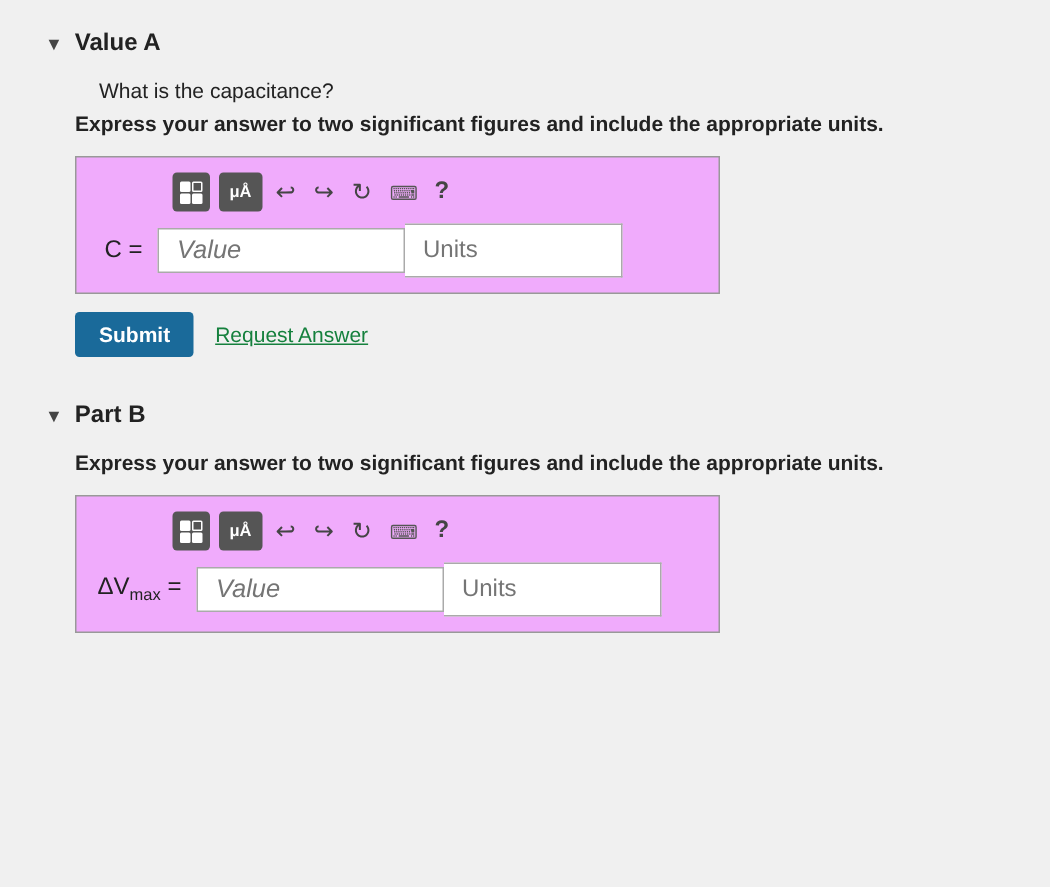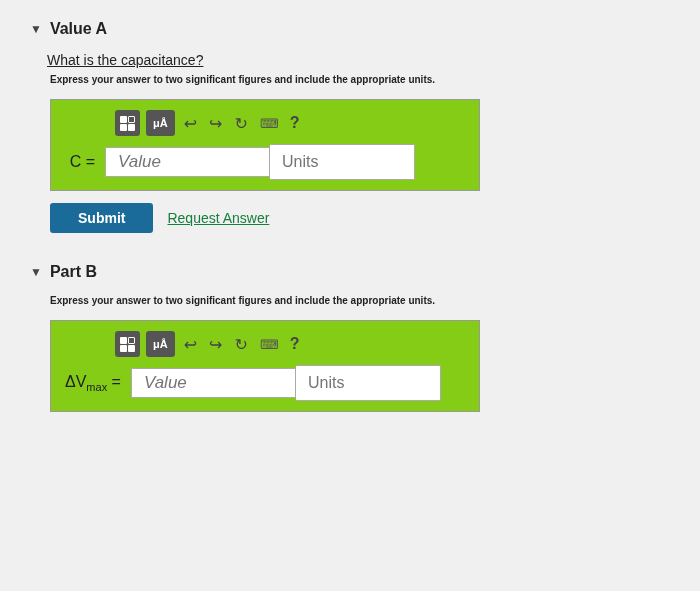--- a/index.html
+++ b/index.html
@@ -31,37 +31,36 @@
     }
 
     .part-title {
       font-weight: bold;
       font-size: 16px;
     }
 
     .question-text {
       font-size: 14px;
       margin-bottom: 6px;
-      margin-left: 17px;
-      text-decoration: underline;
+      margin-left: 36px;
     }
 
     .instruction-text {
-      font-size: 10px;
+      font-size: 14px;
       margin-bottom: 14px;
       margin-left: 20px;
     }
 
     .instruction-text strong {
       font-weight: bold;
     }
 
     .answer-box {
       border: 1px solid #999;
-      background: #84cc16;
+      background: #f0abfc;
       margin-left: 20px;
       display: inline-block;
       padding: 10px 14px;
       min-width: 430px;
     }
 
     .toolbar {
       display: flex;
       align-items: center;
       gap: 6px;
@@ -152,21 +151,21 @@
       align-items: center;
       gap: 14px;
       margin-top: 12px;
       margin-left: 20px;
     }
 
     .submit-btn {
       background: #1a6a9a;
       color: #fff;
       border: none;
-      padding: 7px 28px;
+      padding: 7px 16px;
       font-size: 14px;
       cursor: pointer;
       border-radius: 3px;
       font-weight: bold;
     }
 
     .request-link {
       color: #15803d;
       font-size: 14px;
       text-decoration: underline;

